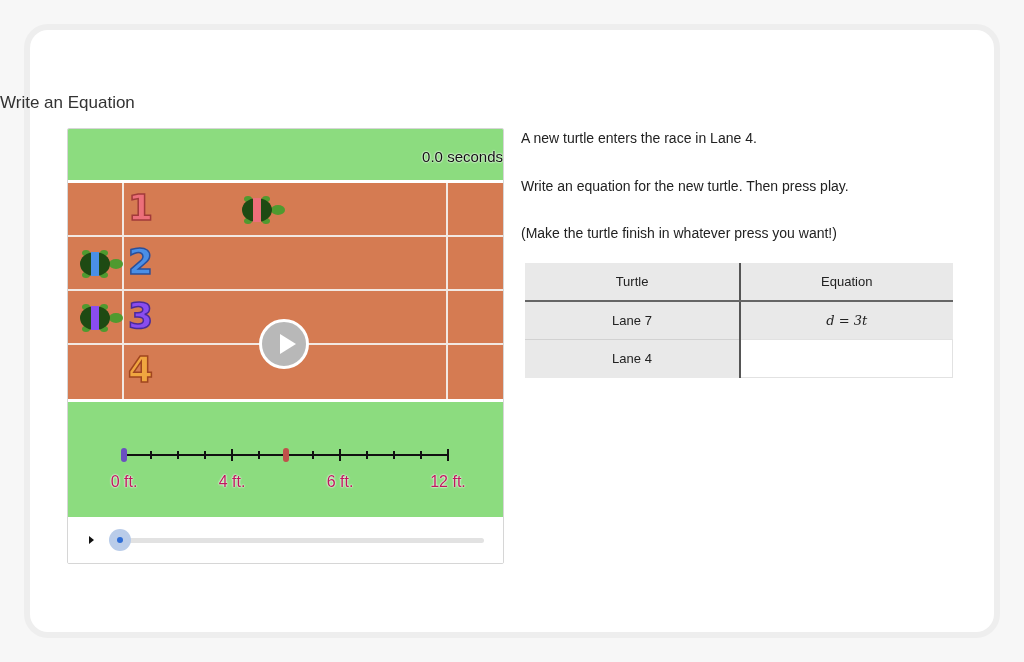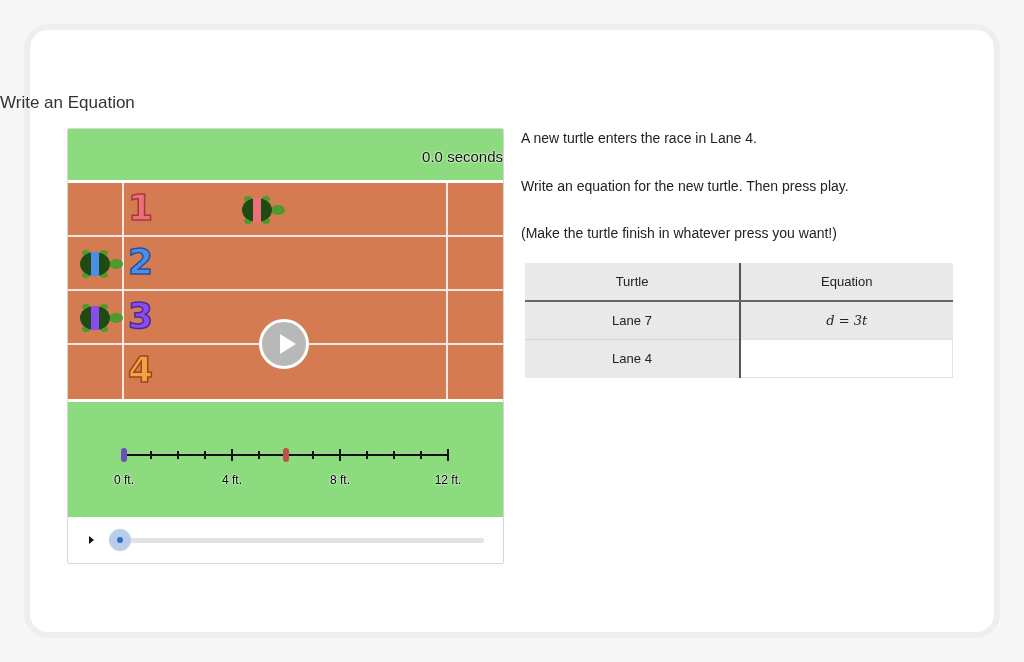--- a/index.html
+++ b/index.html
@@ -12,21 +12,21 @@
   .track{position:absolute;left:0;top:54px;width:435px;height:216px;background:#d57b52;}
   .lane-line{position:absolute;left:0;width:435px;height:2px;background:#f2e8e2;}
   .vline{position:absolute;top:0;width:2px;height:216px;background:#f2e8e2;}
   .num{position:absolute;left:60px;font-size:36px;font-weight:bold;font-family:"DejaVu Sans",sans-serif;-webkit-text-stroke:1.5px;}
   .turtle{position:absolute;width:50px;height:34px;}
   .play{position:absolute;left:191px;top:190px;width:50px;height:50px;border-radius:50%;background:#b8b8b8;border:3px solid #fff;box-sizing:border-box;}
   .play:after{content:"";position:absolute;left:18px;top:12px;border-left:16px solid #fff;border-top:10px solid transparent;border-bottom:10px solid transparent;}
   .bottom{position:absolute;left:0;top:273px;width:435px;height:115px;background:#8cdc7f;}
   .axis{position:absolute;left:55px;top:52px;width:326px;height:2px;background:#111;}
   .tick{position:absolute;width:2px;background:#111;}
-  .tlabel{position:absolute;top:71px;font-size:12px;color:#000000;text-shadow:0 0 2px #fff,0 0 2px #fff;transform:translateX(-50%);}
+  .tlabel{position:absolute;top:71px;font-size:16px;color:#be185d;text-shadow:0 0 2px #fff,0 0 2px #fff;transform:translateX(-50%);}
   .marker{position:absolute;width:6px;height:14px;border-radius:3px;}
   .ctrl{position:absolute;left:0;top:388px;width:435px;height:46px;background:#fff;}
   .pbtn{position:absolute;left:21px;top:19px;border-left:5px solid #111;border-top:4px solid transparent;border-bottom:4px solid transparent;}
   .bar{position:absolute;left:46px;top:21px;width:370px;height:5px;background:#e2e2e2;border-radius:3px;}
   .knob{position:absolute;left:41px;top:12px;width:22px;height:22px;border-radius:50%;background:#b9cce9;}
   .knob:after{content:"";position:absolute;left:8px;top:8px;width:6px;height:6px;border-radius:50%;background:#2f6ed6;}
   .text{position:absolute;left:521px;font-size:14px;color:#222;}
   table{position:absolute;left:525px;top:263px;width:428px;border-collapse:collapse;font-size:13px;padding-left:24px;}
   th{height:35px;background:#e9e9e9;font-weight:normal;color:#222;border-bottom:2px solid #666;}
   td{height:35px;background:#e9e9e9;text-align:center;border-top:1px solid #d2d2d2;}
@@ -100,21 +100,21 @@
     <div class="tick" style="left:244px;top:49px;height:8px"></div>
     <div class="tick" style="left:271px;top:47px;height:12px"></div>
     <div class="tick" style="left:298px;top:49px;height:8px"></div>
     <div class="tick" style="left:325px;top:49px;height:8px"></div>
     <div class="tick" style="left:352px;top:49px;height:8px"></div>
     <div class="tick" style="left:379px;top:47px;height:12px"></div>
     <div class="marker" style="left:53px;top:46px;background:#6a4fc0"></div>
     <div class="marker" style="left:215px;top:46px;background:#c0504a"></div>
     <div class="tlabel" style="left:56px">0 ft.</div>
     <div class="tlabel" style="left:164px">4 ft.</div>
-    <div class="tlabel" style="left:272px">8 ft.</div>
+    <div class="tlabel" style="left:272px">6 ft.</div>
     <div class="tlabel" style="left:380px">12 ft.</div>
   </div>
 
   <div class="ctrl">
     <div class="pbtn"></div>
     <div class="bar"></div>
     <div class="knob"></div>
   </div>
 </div>
 

